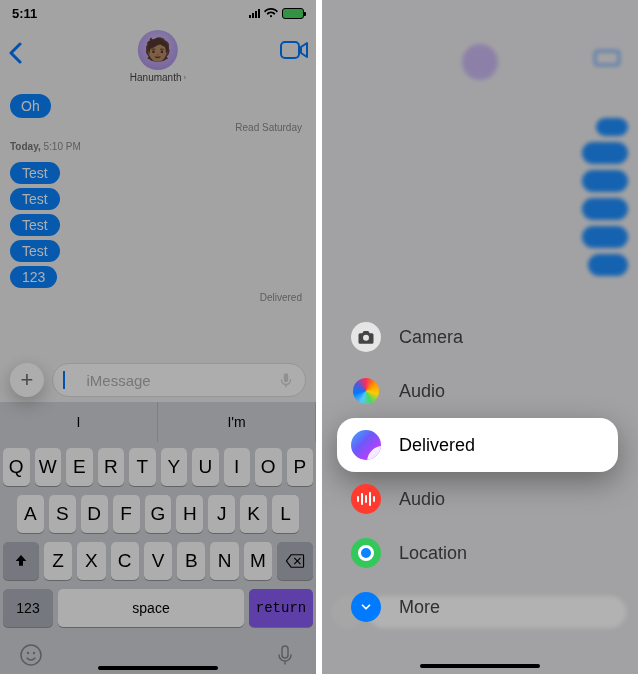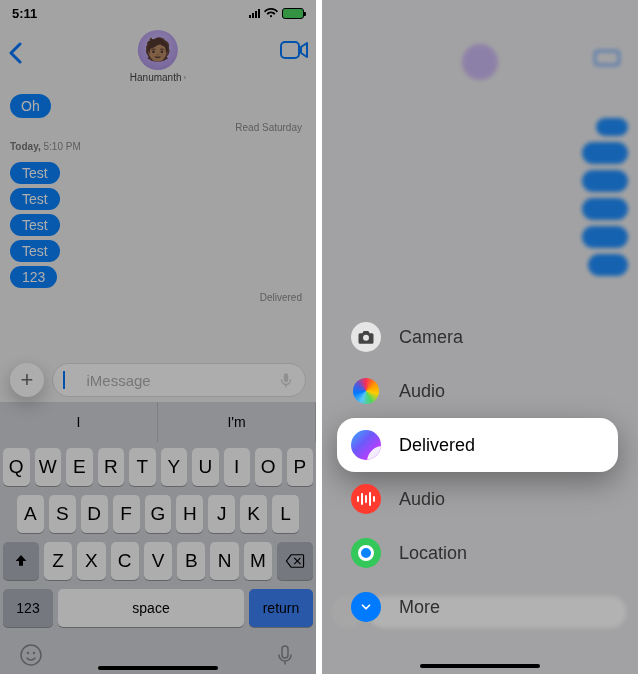--- a/index.html
+++ b/index.html
@@ -140,21 +140,21 @@
   .key {
     flex:1; height:38px; background:#fff; border-radius:5px;
     box-shadow:0 1px 0 rgba(0,0,0,0.3);
     display:flex; align-items:center; justify-content:center;
     font-size:19px; color:#000;
   }
   .krow.r2 { padding:0 14px;}
   .key.shift, .key.del { flex:0 0 36px; background:#adb2bb; }
   .key.num { flex:0 0 50px; background:#adb2bb; font-size:14px;}
   .key.space { flex:1; font-size:14px;}
-  .key.ret { flex:0 0 64px; background:#3b82f6; font-size:14px;}
+  .key.ret { flex:0 0 64px; background:#8b5cf6; font-size:14px;font-family:Liberation Mono, monospace;}
   .kb-bottom { display:flex; justify-content:space-between; padding:2px 16px 0 16px; align-items:center; height:36px;}
   .emoji-btn, .dict-btn { width:24px; height:24px; opacity:0.6;}
   .home-ind { position:absolute; bottom:4px; left:50%; transform:translateX(-50%); width:120px; height:4px; background:#000; border-radius:2px;}
 
   
   .right { background:#f2f2f2; }
   .right-blur {
     position:absolute; inset:0;
     background: #e9e9eb;
     filter: blur(0px);

